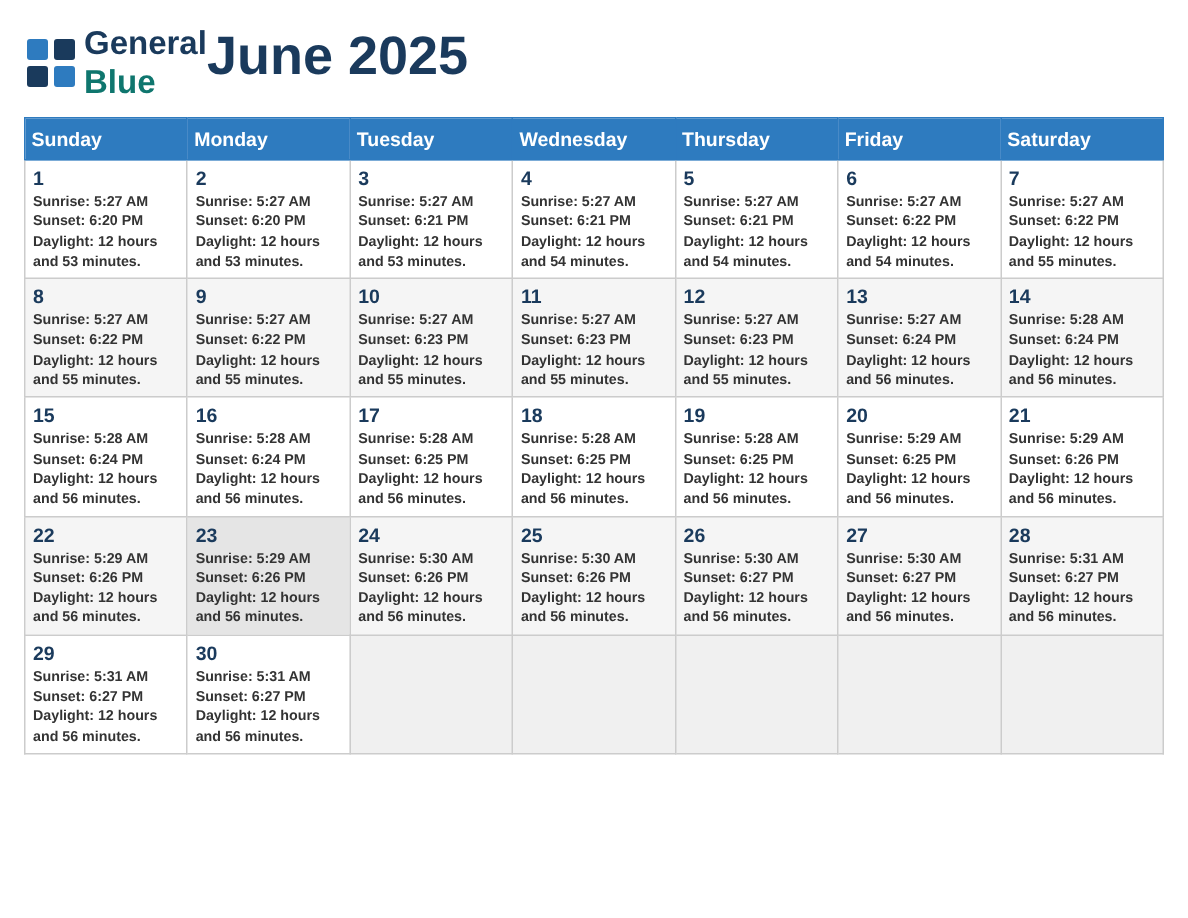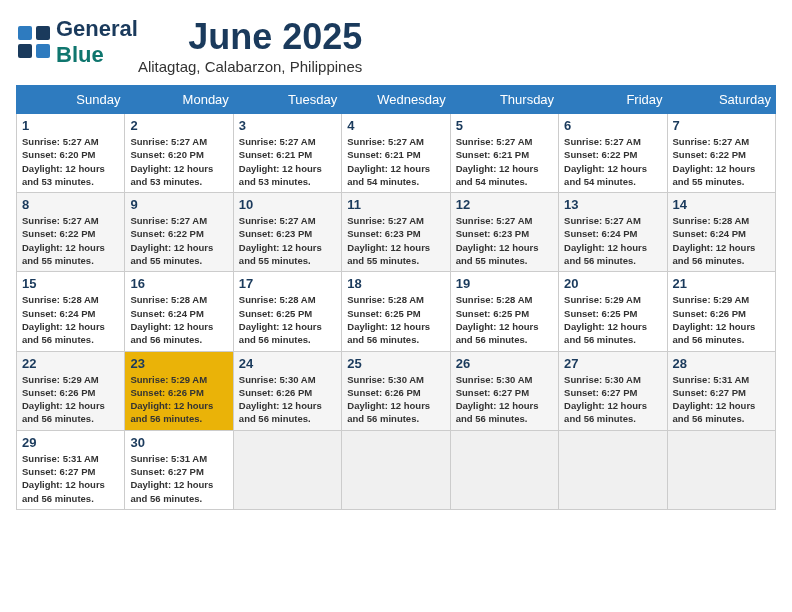--- a/index.html
+++ b/index.html
@@ -34,23 +34,23 @@
     }
     .calendar-table {
       width: 100%;
       border-collapse: collapse;
       border: 1px solid #ccc;
     }
     .calendar-table th {
       background-color: #2e7bbf;
       color: #fff;
       font-size: 13px;
-      font-weight: normal;
+      font-weight: bold;
       padding: 6px 4px;
-      text-align: right;
+      text-align: left;
       border: 1px solid #2e7bbf;
     }
     .calendar-table td {
       vertical-align: top;
       padding: 4px 5px;
       border: 1px solid #ccc;
       font-size: 10px;
       color: #333;
       background: #fff;
       width: calc(100% / 7);
@@ -97,21 +97,20 @@
           <span style="font-size:22px;font-weight:bold;color:#1a3a5c;">General</span>
         </div>
         <div>
           <span style="font-size:22px;font-weight:bold;color:#0f766e;">Blue</span>
         </div>
       </div>
     </div>
   </div>
   <div class="title-area">
     <div class="month-title">June 2025</div>
-    <div class="location">Alitagtag, Calabarzon, Philippines</div>
   </div>
 </div>
 
 <table class="calendar-table">
   <thead>
     <tr>
       <th>Sunday</th>
       <th>Monday</th>
       <th>Tuesday</th>
       <th>Wednesday</th>
@@ -275,21 +274,21 @@
         </td>
       </tr>
       <tr>
         <td style="background: rgb(245, 245, 245);">
           <span class="day-number">22</span>
           <div class="day-info" style="white-space: pre-line;">Sunrise: 5:29 AM
 Sunset: 6:26 PM
 Daylight: 12 hours
 and 56 minutes.</div>
         </td>
-        <td style="background: #eab308;">
+        <td style="background: #e5e5e5;">
           <span class="day-number">23</span>
           <div class="day-info" style="white-space: pre-line;">Sunrise: 5:29 AM
 Sunset: 6:26 PM
 Daylight: 12 hours
 and 56 minutes.</div>
         </td>
         <td style="background: rgb(245, 245, 245);">
           <span class="day-number">24</span>
           <div class="day-info" style="white-space: pre-line;">Sunrise: 5:30 AM
 Sunset: 6:26 PM

